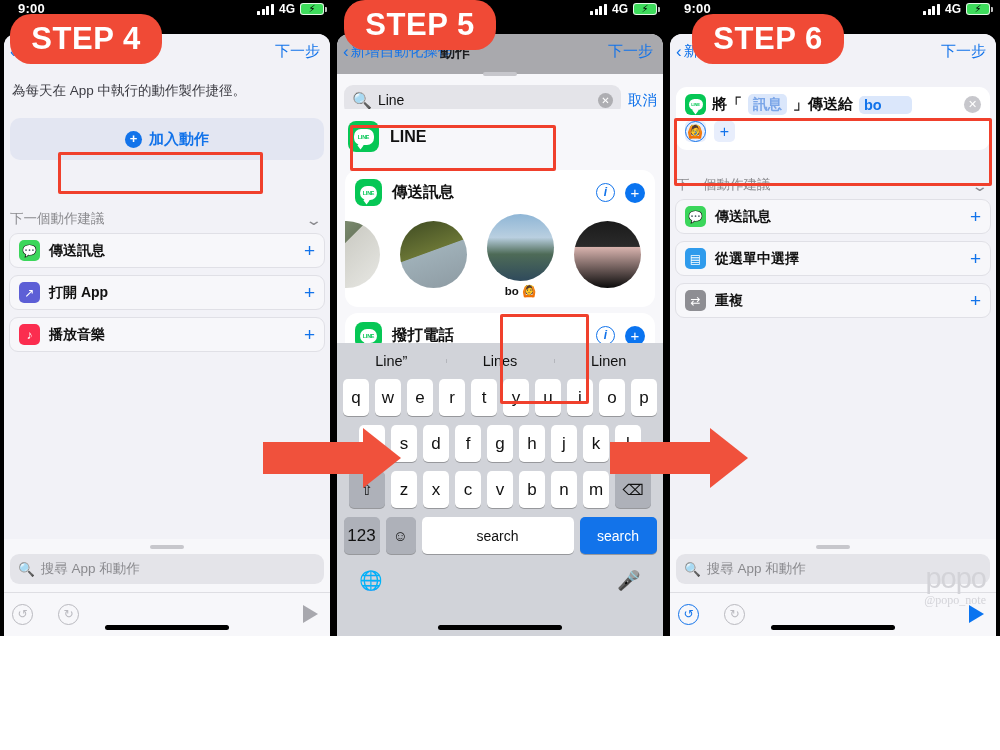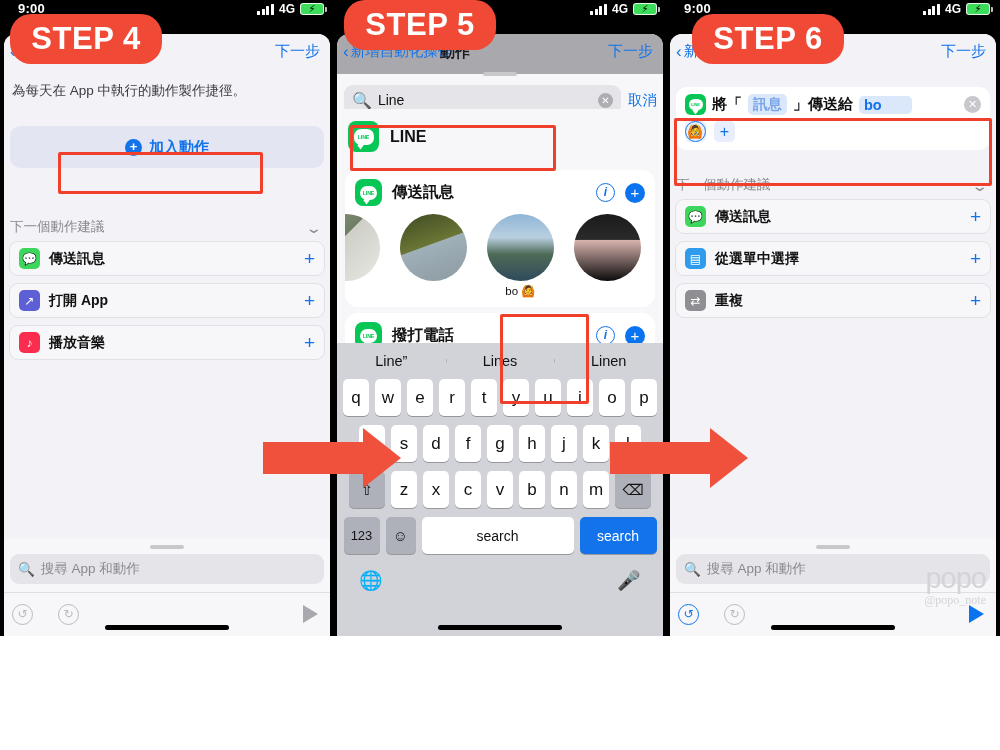--- a/index.html
+++ b/index.html
@@ -38,21 +38,21 @@
   .navbar.dim { background:#a9a9ad; }
   .nav-back { position:absolute; left:6px; top:8px; display:flex; align-items:center; gap:2px;
               color:#1273ea; font-size:14.5px; white-space:nowrap; }
   .nav-chev { font-size:17px; line-height:1; font-weight:500; margin-top:-1px; }
   .nav-title { position:absolute; left:0; right:0; top:9px; text-align:center; font-size:15px;
                font-weight:700; color:#111; }
   .navbar.dim .nav-title { color:#1c1c1e; }
   .nav-next { position:absolute; right:10px; top:8px; color:#1273ea; font-size:15px; white-space:nowrap; }
   .navbar .nav-title.shift { left:-90px; }
 
-  .desc { padding:12px 8px 26px 8px; font-size:13.5px; color:#3c3c43; }
+  .desc { padding:12px 8px 18px 8px; font-size:13.5px; color:#3c3c43; }
   .add-action { margin:0 6px; height:42px; border-radius:10px; background:#e3e6f2;
                 display:flex; align-items:center; justify-content:center; gap:7px;
                 color:#1273ea; font-size:15px; font-weight:700; }
   .plus-circle { width:17px; height:17px; border-radius:50%; background:#1273ea; color:#fff;
                  font-size:13px; line-height:16px; text-align:center; font-weight:700; }
 
   .sect-head { display:flex; align-items:flex-end; justify-content:space-between;
                padding:8px 10px 5px 6px; color:#8a8a8e; font-size:13.5px; }
   .chev-dn { color:#8a8a8e; font-size:14px; transform:scaleX(1.5); }
 
@@ -99,36 +99,36 @@
   .line-bub span { font-size:5.4px; font-weight:700; color:#06C755; letter-spacing:-.2px; z-index:1; }
   .app-name { font-size:16px; font-weight:700; color:#111; }
 
   .card { margin:6px 8px; background:#fff; border-radius:13px; overflow:hidden; }
   .card-head { display:flex; align-items:center; gap:10px; padding:9px 10px 6px 10px; }
   .card-title { flex:1; font-size:15.5px; font-weight:700; color:#111; }
   .info-ic { width:19px; height:19px; border-radius:50%; border:1.4px solid #1273ea; color:#1273ea;
              font-size:12px; font-style:italic; font-weight:700; line-height:17px; text-align:center; flex:none; }
   .addp { width:20px; height:20px; border-radius:50%; background:#0a74f0; color:#fff; font-size:15px;
           line-height:19px; text-align:center; font-weight:500; flex:none; }
-  .contacts { display:flex; align-items:flex-start; padding:2px 0 9px 0; position:relative; }
+  .contacts { display:flex; align-items:center; padding:2px 0 9px 0; position:relative;font-weight:bold; }
   .contact { width:87px; flex:none; text-align:center; }
   .contact .av { width:67px; height:67px; border-radius:50%; margin:0 auto; overflow:hidden; position:relative; }
   .contact .nm { font-size:11.5px; color:#111; margin-top:3px; }
   .card2-head { display:flex; align-items:center; gap:10px; padding:9px 10px; }
 
   
   .kb { position:absolute; left:0; right:0; bottom:0; height:293px; background:#d1d3d9; }
   .predict { height:36px; display:flex; align-items:center; }
   .pr { flex:1; text-align:center; font-size:14.5px; color:#111; position:relative; }
   .pr + .pr:before { content:""; position:absolute; left:0; top:6px; bottom:6px; width:1px; background:#b4b6bc; }
   .krow { display:flex; justify-content:center; gap:6px; margin-bottom:9px; }
   .key { width:26px; height:37px; background:#fff; border-radius:5px; display:flex; align-items:center;
          justify-content:center; font-size:17px; color:#111; box-shadow:0 1px 0 rgba(0,0,0,.28); }
   .key.wide { width:36px; background:#aeb1b9; font-size:15px; }
-  .key.num { width:36px; background:#aeb1b9; font-size:13px; }
+  .key.num { width:36px; background:#aeb1b9; font-size:17px; }
   .key.emo { width:30px; background:#aeb1b9; font-size:15px; }
   .key.space { width:152px; font-size:14px; }
   .key.search { width:77px; background:#1273ea; color:#ffffff; font-size:14px; }
   .kbbot { display:flex; align-items:center; justify-content:space-between; padding:6px 22px 0 22px; }
   .kbbot span { font-size:19px; color:#2b2b2e; }
 
   
   .act-card { margin:5px 6px 0 6px; background:#fff; border-radius:11px; padding:7px 9px 8px 9px; }
   .act-l1 { display:flex; align-items:center; gap:6px; }
   .act-txt { font-size:15px; font-weight:700; color:#111; white-space:nowrap; }

